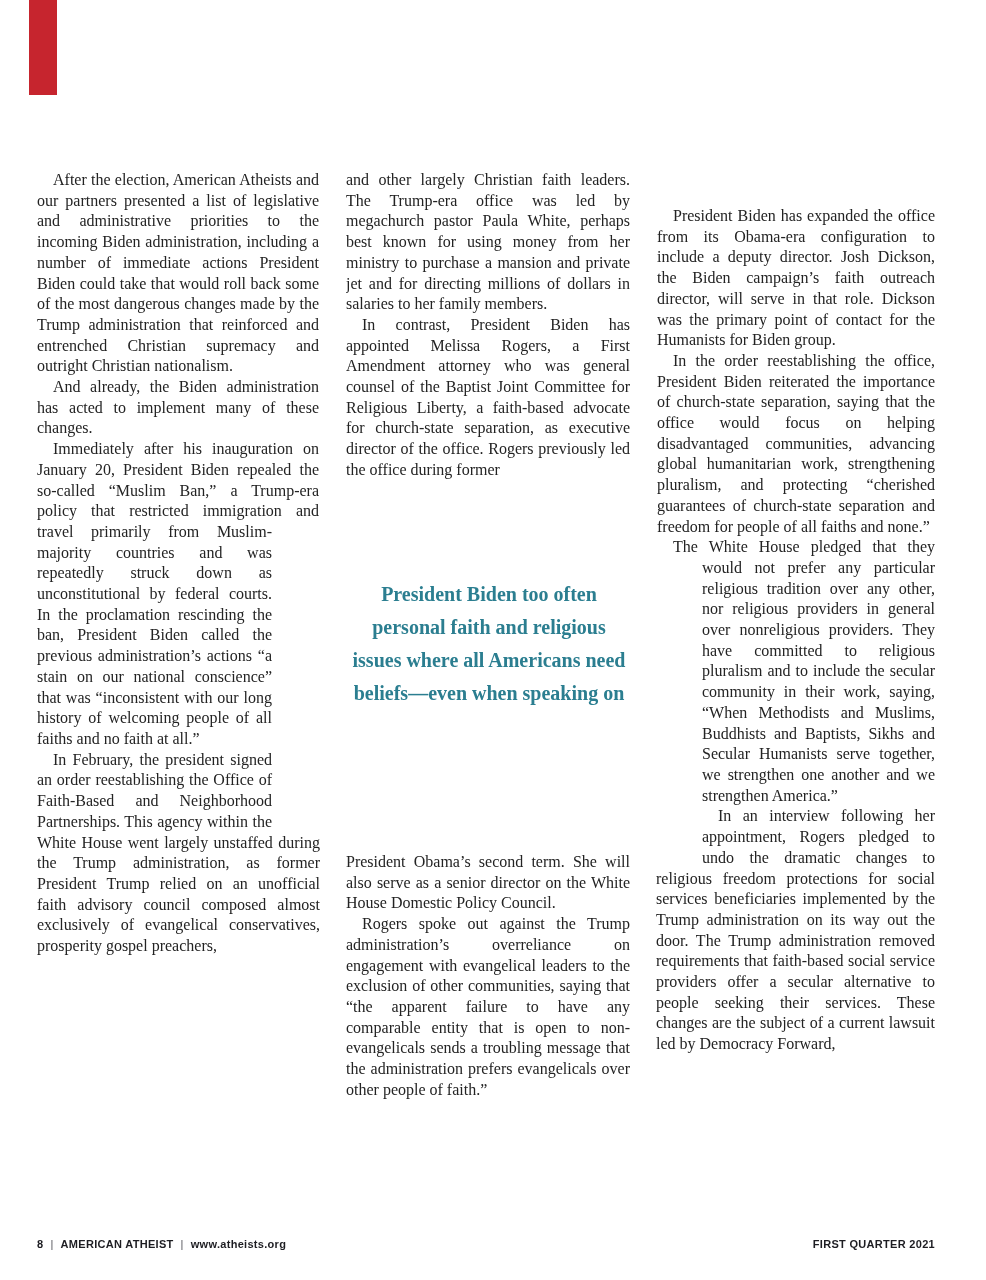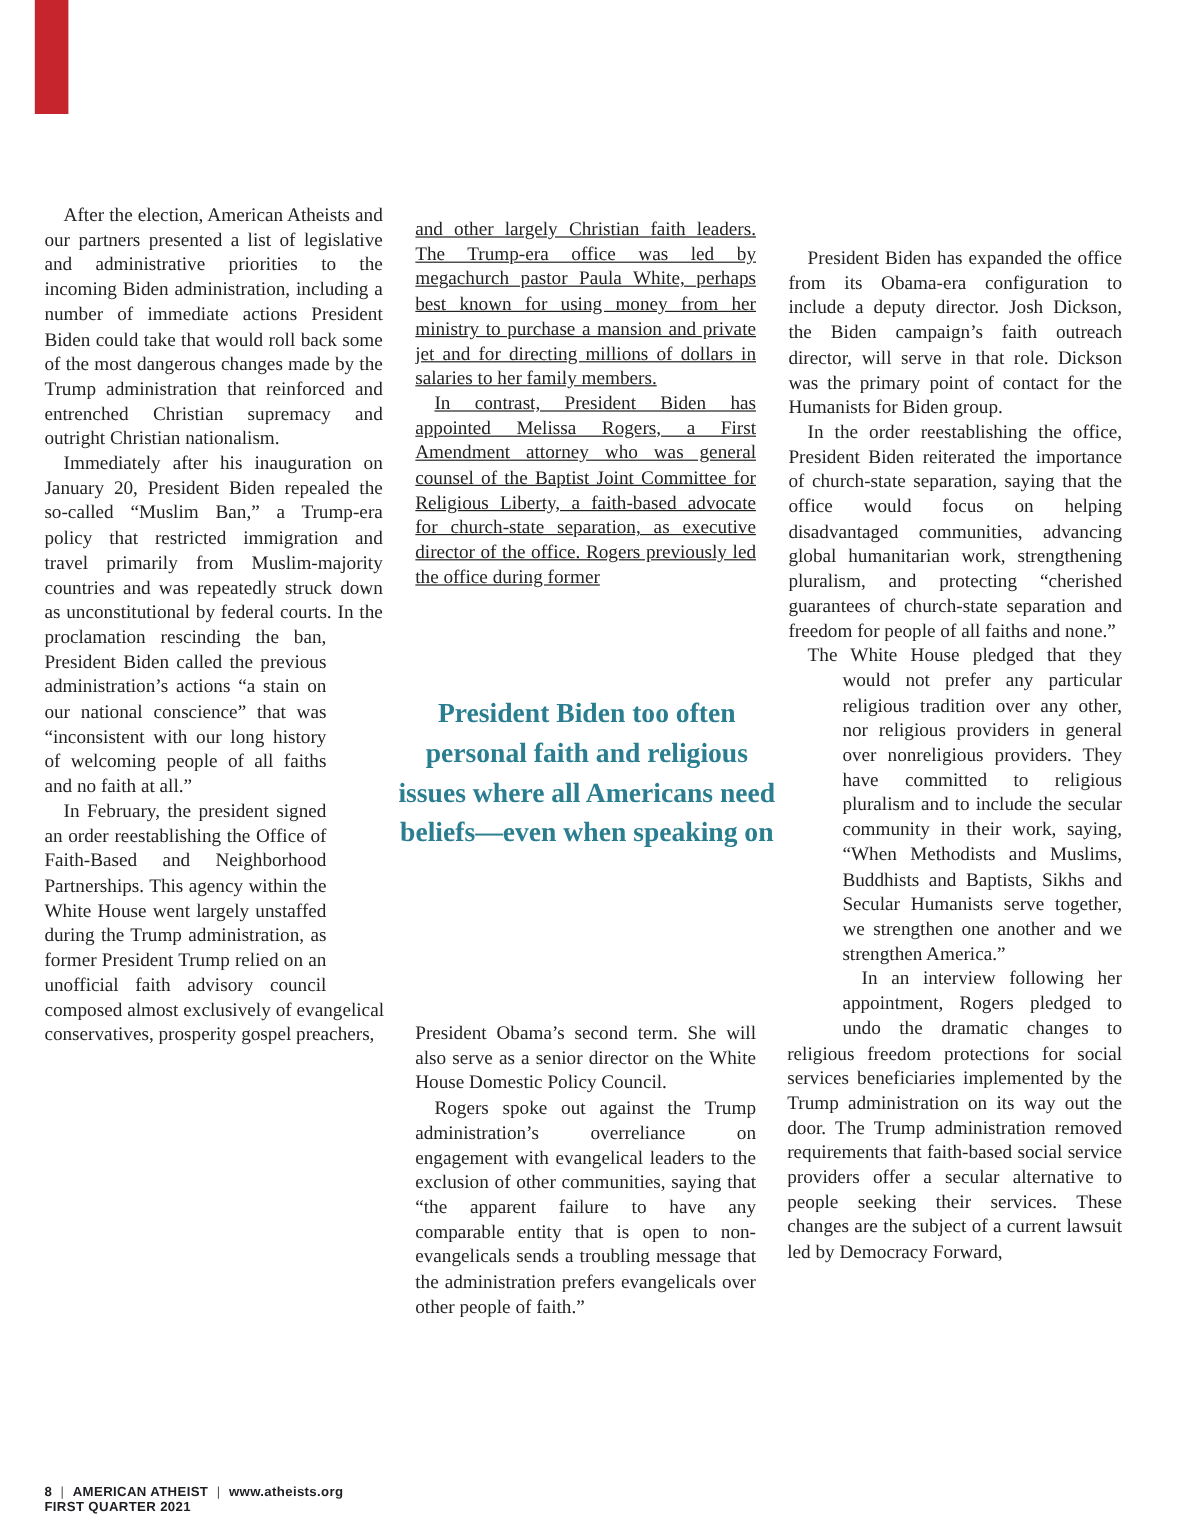--- a/index.html
+++ b/index.html
@@ -24,21 +24,21 @@
   .col {
     position: absolute;
     top: 170px;
     font-size: 16px;
     line-height: 20.7px;
     text-align: justify;
     hyphens: auto;
     -webkit-hyphens: auto;
   }
   #col1 { left: 37px;  width: 283px; }
-  #col2top { left: 346px; top: 182px; width: 284px; height: 362px; overflow: hidden; text-decoration: underline; }
+  #col2top { left: 346px; top: 170px; width: 284px; height: 362px; overflow: hidden; }
   #col2bot { left: 346px; top: 852px; width: 284px; }
   #col3 { left: 656px; width: 279px; margin-top: 36px; }
 
   .para { text-align: justify; }
   .para.indent { text-indent: 16px; }
 
   
   .fl-gap-r { float: right; width: 1px;  height: 352px; }
   .fl-ex-r  { float: right; clear: right; width: 48px; height: 310px; }
   .fl-gap-l { float: left;  width: 1px;  height: 352px; }
@@ -46,49 +46,49 @@
 
   
   .pull-quote {
     position: absolute;
     left: 283px; top: 578px;
     width: 412px;
     text-align: center;
     color: #2b7e90;
     font-family: "Liberation Serif", serif;
     font-weight: bold;
-    font-size: 23px;
+    font-size: 20px;
     line-height: 33px;
   }
 
   
   .footer {
     position: absolute;
     left: 37px; right: 51px; top: 1238px;
     display: flex;
     justify-content: space-between;
     align-items: baseline;
     font-family: "Liberation Sans", sans-serif;
     font-size: 11px;
     font-weight: bold;
     color: #1d1d22;
     letter-spacing: 0.3px;
-    flex-direction: column;
   }
   .footer .sep { margin: 0 7px; font-weight: normal; color: #55555c; }
 </style>
 </head>
 <body>
 
 <div class="red-tab"></div>
 
 <div class="col" id="col1">
   <span class="fl-gap-r"></span>
   <span class="fl-ex-r"></span>
   <p class="para indent"><span>After the election, American Atheists and our partners presented a list of legislative and administrative priorities to the incoming Biden administration, including a number of immediate actions President Biden could take that would roll back some of the most dangerous changes made by the Trump administration that reinforced and entrenched Christian supremacy and outright Christian nationalism.</span></p>
+  <p class="para indent"><span>And already, the Biden administration has acted to implement many of these changes.</span></p>
   <p class="para indent"><span>Immediately after his inauguration on January 20, President Biden repealed the so-called “Muslim Ban,” a Trump-era policy that restricted immigration and travel primarily from Muslim-majority countries and was repeatedly struck down as unconstitutional by federal courts. In the proclamation rescinding the ban, President Biden called the previous administration’s actions “a stain on our national conscience” that was “inconsistent with our long history of welcoming people of all faiths and no faith at all.”</span></p>
   <p class="para indent"><span>In February, the president signed an order reestablishing the Office of Faith-Based and Neighborhood Partnerships. This agency within the White House went largely unstaffed during the Trump administration, as former President Trump relied on an unofficial faith advisory council composed almost exclusively of evangelical conservatives, prosperity gospel preachers,</span></p>
 </div>
 
 <div class="col" id="col2top">
   <p class="para"><span>and other largely Christian faith leaders. The Trump-era office was led by megachurch pastor Paula White, perhaps best known for using money from her ministry to purchase a mansion and private jet and for directing millions of dollars in salaries to her family members.</span></p>
   <p class="para indent"><span>In contrast, President Biden has appointed Melissa Rogers, a First Amendment attorney who was general counsel of the Baptist Joint Committee for Religious Liberty, a faith-based advocate for church-state separation, as executive director of the office. Rogers previously led the office during former</span></p>
 </div>
 
 <div class="pull-quote">

